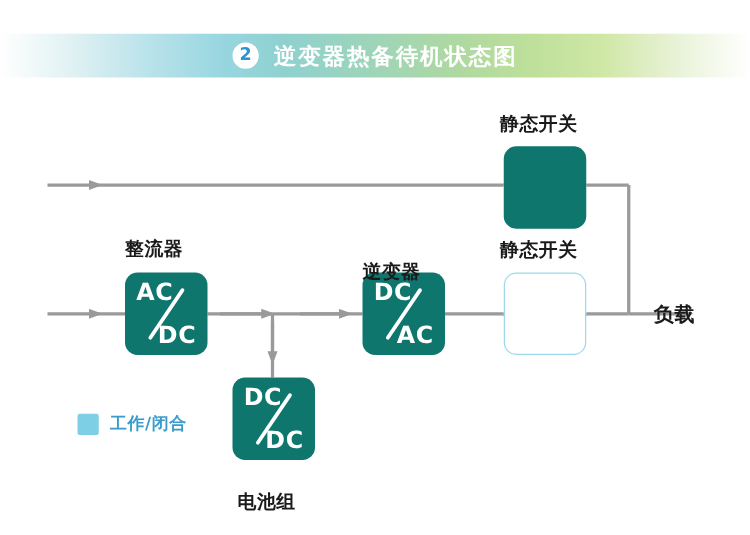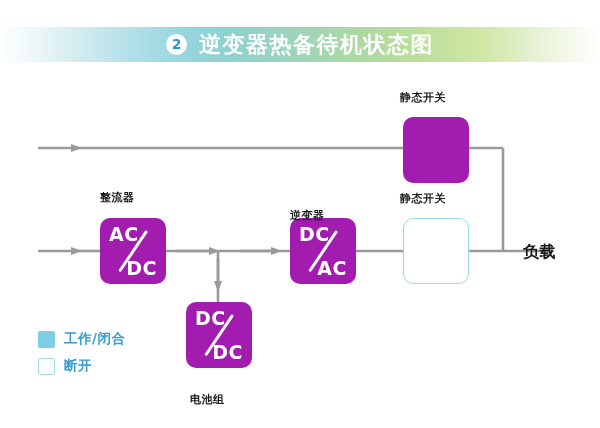--- a/index.html
+++ b/index.html
@@ -49,42 +49,42 @@
     border-radius: 50%;
     background: #ffffff;
     color: #2b92d4;
     font-size: 14px;
     font-weight: bold;
     line-height: 21px;
     text-align: center;
     flex: 0 0 auto;
   }
   .header-title {
-    font-size: 22px;
+    font-size: 18px;
     font-weight: bold;
     color: #ffffff;
     letter-spacing: 1.5px;
     white-space: nowrap;
   }
 
   
   #diagram {
     position: absolute;
     left: 0; top: 0;
     width: 600px; height: 428px;
   }
 
   
   .block {
     position: absolute;
     box-sizing: border-box;
     border-radius: 10px;
   }
   .block.filled {
-    background: #a21caf;
+    background: #0f766e;
   }
   .block.open {
     background: #ffffff;
     border: 1.6px solid #9ed9ea;
   }
   .block-text {
     position: absolute;
     inset: 0;
     color: #ffffff;
     font-size: 19px;
@@ -98,34 +98,35 @@
     left: 50%; top: 50%;
     width: 2.6px; height: 74%;
     background: #ffffff;
     transform: translate(-50%, -50%) rotate(34deg);
     border-radius: 2px;
   }
 
   
   .lbl {
     position: absolute;
-    font-size: 11px;
+    font-size: 15px;
     font-weight: bold;
     color: #1a1a1a;
     white-space: nowrap;
     letter-spacing: 0.5px;
   }
 
   
   .legend { position: absolute; left: 38px; top: 330px; }
   .legend-row {
     display: flex;
     align-items: center;
     gap: 9px;
     margin-bottom: 9px;
+    margin-left: 24px;
   }
   .sw {
     width: 17px; height: 17px;
     box-sizing: border-box;
     border-radius: 2px;
     flex: 0 0 auto;
   }
   .sw.filled { background: #7ccfe5; }
   .sw.open { background: #ffffff; border: 1.6px solid #9ed9ea; }
   .legend-text {
@@ -246,19 +247,15 @@
 
   <div class="lbl" style="left:400px; top:191px;">静态开关</div>
 
   <div class="lbl" style="left:523px; top:242px; font-size:16px;">负载</div>
 
   <div class="legend">
     <div class="legend-row">
       <span class="sw filled"></span>
       <span class="legend-text">工作/闭合</span>
     </div>
-    <div class="legend-row">
-      <span class="sw open"></span>
-      <span class="legend-text">断开</span>
-    </div>
   </div>
 
 </div>
 
 </body></html>

